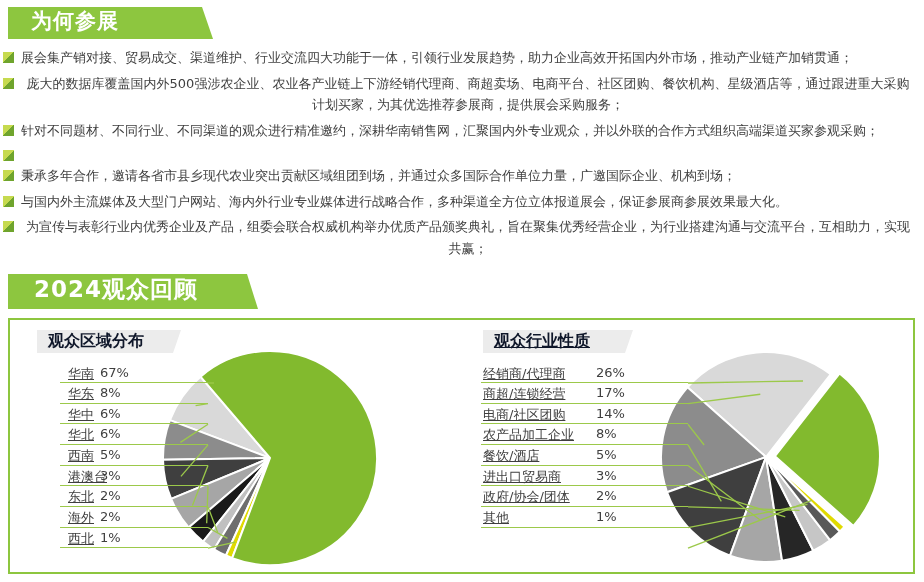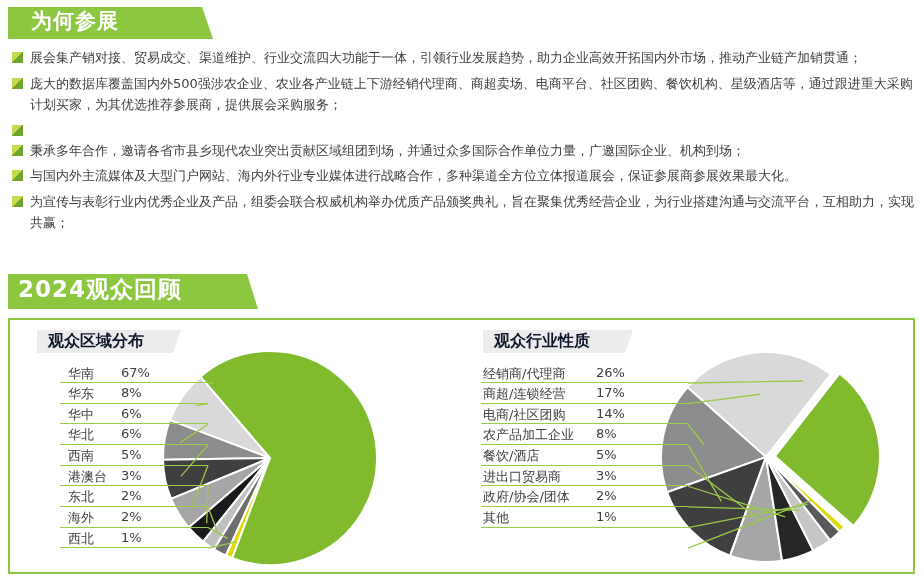--- a/index.html
+++ b/index.html
@@ -5,47 +5,47 @@
   * { margin:0; padding:0; box-sizing:border-box; }
   html,body { width:924px; height:582px; background:#ffffff; overflow:hidden;
     font-family:"DejaVu Sans","Liberation Sans",sans-serif; }
   .page { position:relative; width:924px; height:582px; background:#fff; }
 
   
   .banner { position:absolute; background:#8dc63f; color:#fff; font-weight:bold;
     display:flex; 
     clip-path:polygon(0 0, calc(100% - 11px) 0, 100% 100%, 0 100%); }
   .banner1 { left:8px; top:7px; width:205px; height:32px; font-size:21px; padding-left:23px; letter-spacing:1px; }
-  .banner2 { left:8px; top:274px; width:250px; height:35px; font-size:23px; padding-left:10px; letter-spacing:1px; }
+  .banner2 { left:8px; top:274px; width:250px; height:35px; font-size:23px; padding-left:26px; letter-spacing:1px; }
 
   
-  .bullets { position:absolute; left:12px; top:47px; width:912px; }
+  .bullets { position:absolute; left:3px; top:47px; width:912px;text-align:center; }
   .bullet { display:flex; align-items:flex-start; margin-bottom:4px;
     font-size:13px; line-height:21.5px; color:#3f3f3f; }
   .bullet .marker { flex:0 0 11px; width:11px; height:11px; margin:5px 7px 0 0;
     background:linear-gradient(135deg,#c6da4f 0 50%,#6fa42d 50% 100%); }
 
   
   .chartbox { position:absolute; left:8px; top:318px; width:907px; height:256px;
     border:2px solid #8dc63f; background:#fff; }
   .panel-tab { position:absolute; top:10px; height:23px; background:#ececec;
     color:#0f172a; font-weight:bold; font-size:16px; display:flex; align-items:center;
     padding-left:11px; clip-path:polygon(0 0, 100% 0, calc(100% - 8px) 100%, 0 100%); }
   .tab-left { left:27px; width:144px; }
-  .tab-right { left:473px; width:150px; }
+  .tab-right { left:473px; width:150px;text-decoration:underline; }
 
   .legend { position:absolute; top:42.5px; }
   .legend-left  { left:50px;  width:148px; }
   .legend-right { left:471px; width:207px; }
   .lrow { position:relative; height:20.65px; border-bottom:1.5px solid #9cc94a;
     font-size:13px; color:#3f3f3f; }
-  .llabel { position:absolute; left:8px; top:2px; white-space:nowrap; }
+  .llabel { position:absolute; left:8px; top:2px; white-space:nowrap;text-decoration:underline; }
   .legend-right .llabel { left:2px; }
   .lval { position:absolute; top:2px; }
-  .legend-left  .lval { left:61px; }
+  .legend-left  .lval { left:40px; }
   .legend-right .lval { left:115px; }
 
   .chart-svg { position:absolute; left:0; top:0; width:902px; height:252px; }
 </style>
 </head>
 <body>
 
 <div class="page">
 
   <div class="banner banner1">
@@ -53,20 +53,24 @@
   </div>
 
   <div class="bullets" id="bullets">
       <div class="bullet">
         <span class="marker"></span>
         <span>展会集产销对接、贸易成交、渠道维护、行业交流四大功能于一体，引领行业发展趋势，助力企业高效开拓国内外市场，推动产业链产加销贯通；</span>
       </div>
       <div class="bullet">
         <span class="marker"></span>
         <span>庞大的数据库覆盖国内外500强涉农企业、农业各产业链上下游经销代理商、商超卖场、电商平台、社区团购、餐饮机构、星级酒店等，通过跟进重大采购计划买家，为其优选推荐参展商，提供展会采购服务；</span>
+      </div>
+      <div class="bullet">
+        <span class="marker"></span>
+        <span>针对不同题材、不同行业、不同渠道的观众进行精准邀约，深耕华南销售网，汇聚国内外专业观众，并以外联的合作方式组织高端渠道买家参观采购；</span>
       </div>
       <div class="bullet">
         <span class="marker"></span>
       </div>
       <div class="bullet">
         <span class="marker"></span>
         <span>秉承多年合作，邀请各省市县乡现代农业突出贡献区域组团到场，并通过众多国际合作单位力量，广邀国际企业、机构到场；</span>
       </div>
       <div class="bullet">
         <span class="marker"></span>

